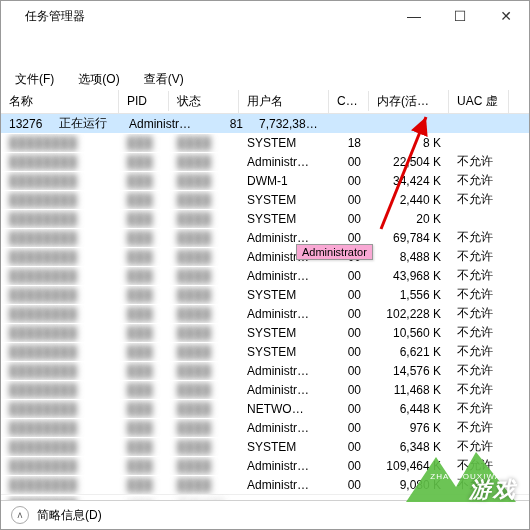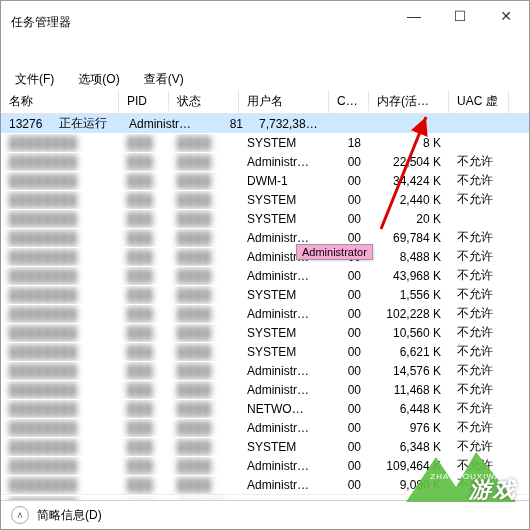--- a/index.html
+++ b/index.html
@@ -1,17 +1,17 @@
 <!DOCTYPE html>
 <html><head>
 <meta charset="utf-8">
 <style>
   html, body { margin:0; padding:0; font-family:"Microsoft YaHei","Segoe UI",Arial,sans-serif; font-size:12px; background:#fff; color:#000; }
   .window { width:530px; height:530px; position:relative; border:1px solid #999; box-sizing:border-box; overflow:hidden; }
-  .titlebar { display:flex; align-items:flex-end; height:30px; padding-left:10px; }
+  .titlebar { display:flex; align-items:center; height:30px; padding-left:24px; }
   .titlebar .title { flex:1; font-size:12px; }
   .titlebar .winbtns { display:flex; }
   .winbtn { width:46px; height:30px; display:flex; align-items:center; justify-content:center; font-size:14px; color:#333; }
   .menubar { display:flex; gap:8px; padding:2px 6px 4px;margin-top:36px; }
   .menuitem { padding:2px 8px; font-size:12px; }
   .tabs { display:flex; border-bottom:1px solid #d0d0d0; padding:0 22px; gap:0; }
   .tab { padding:5px 10px 6px; font-size:12px; border:1px solid transparent; position:relative; top:1px; }
   .tab.active { border:1px solid #d0d0d0; border-bottom:1px solid #fff; background:#c4b5fd; }
   .grid { overflow:auto; position:relative; }
   .header-row, .data-row { display:flex; align-items:center; min-width:640px; }

